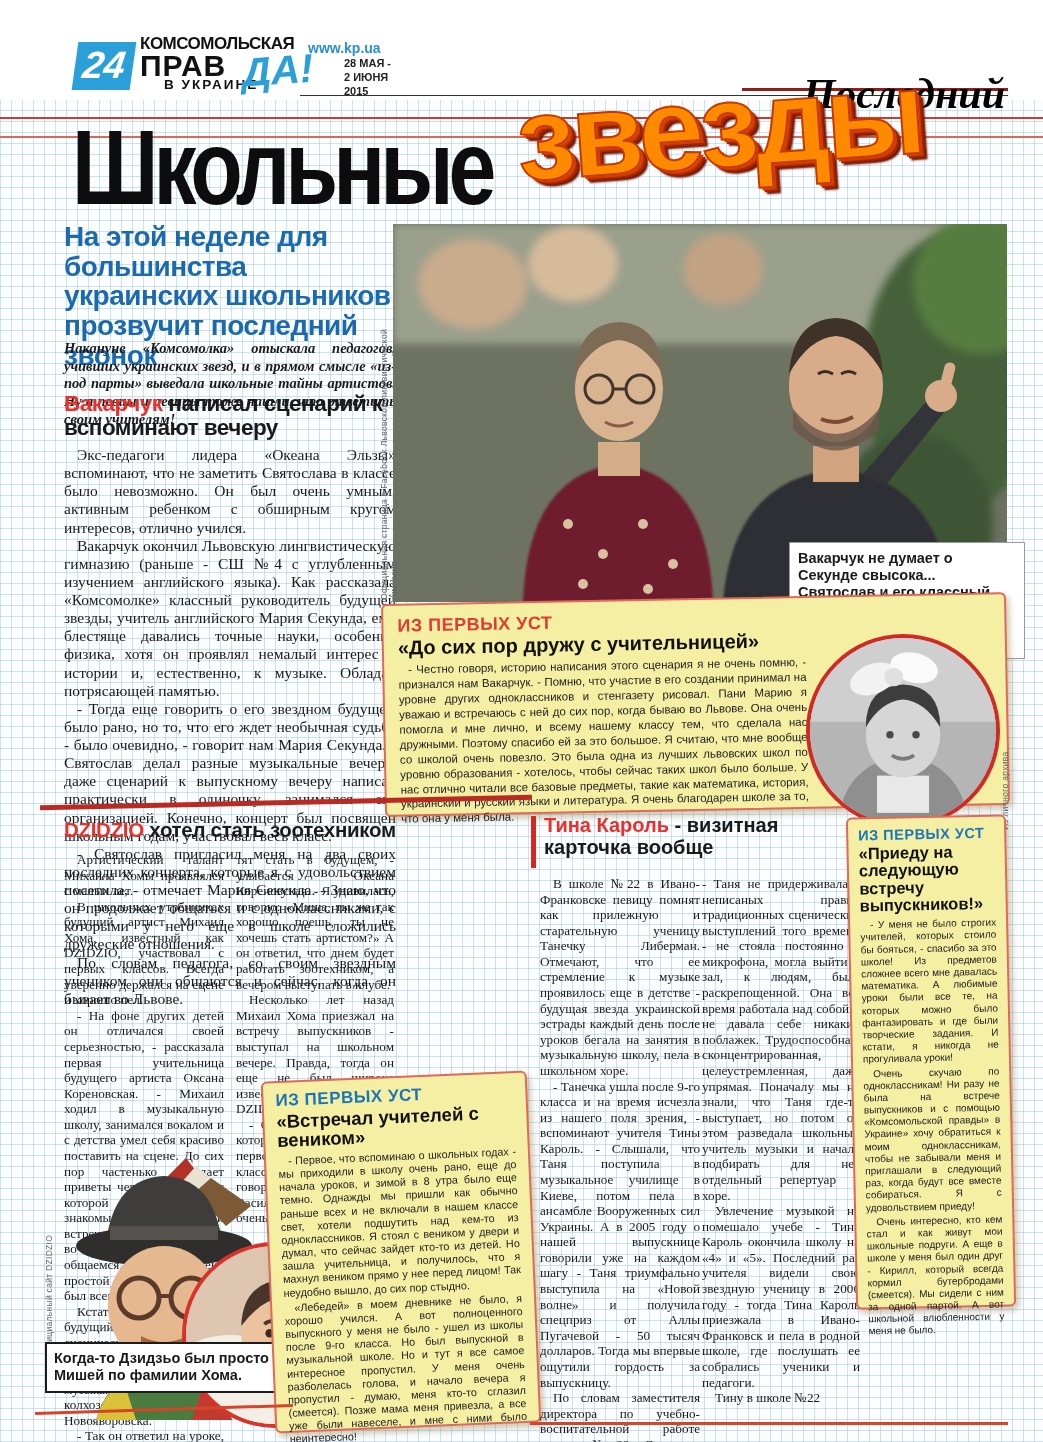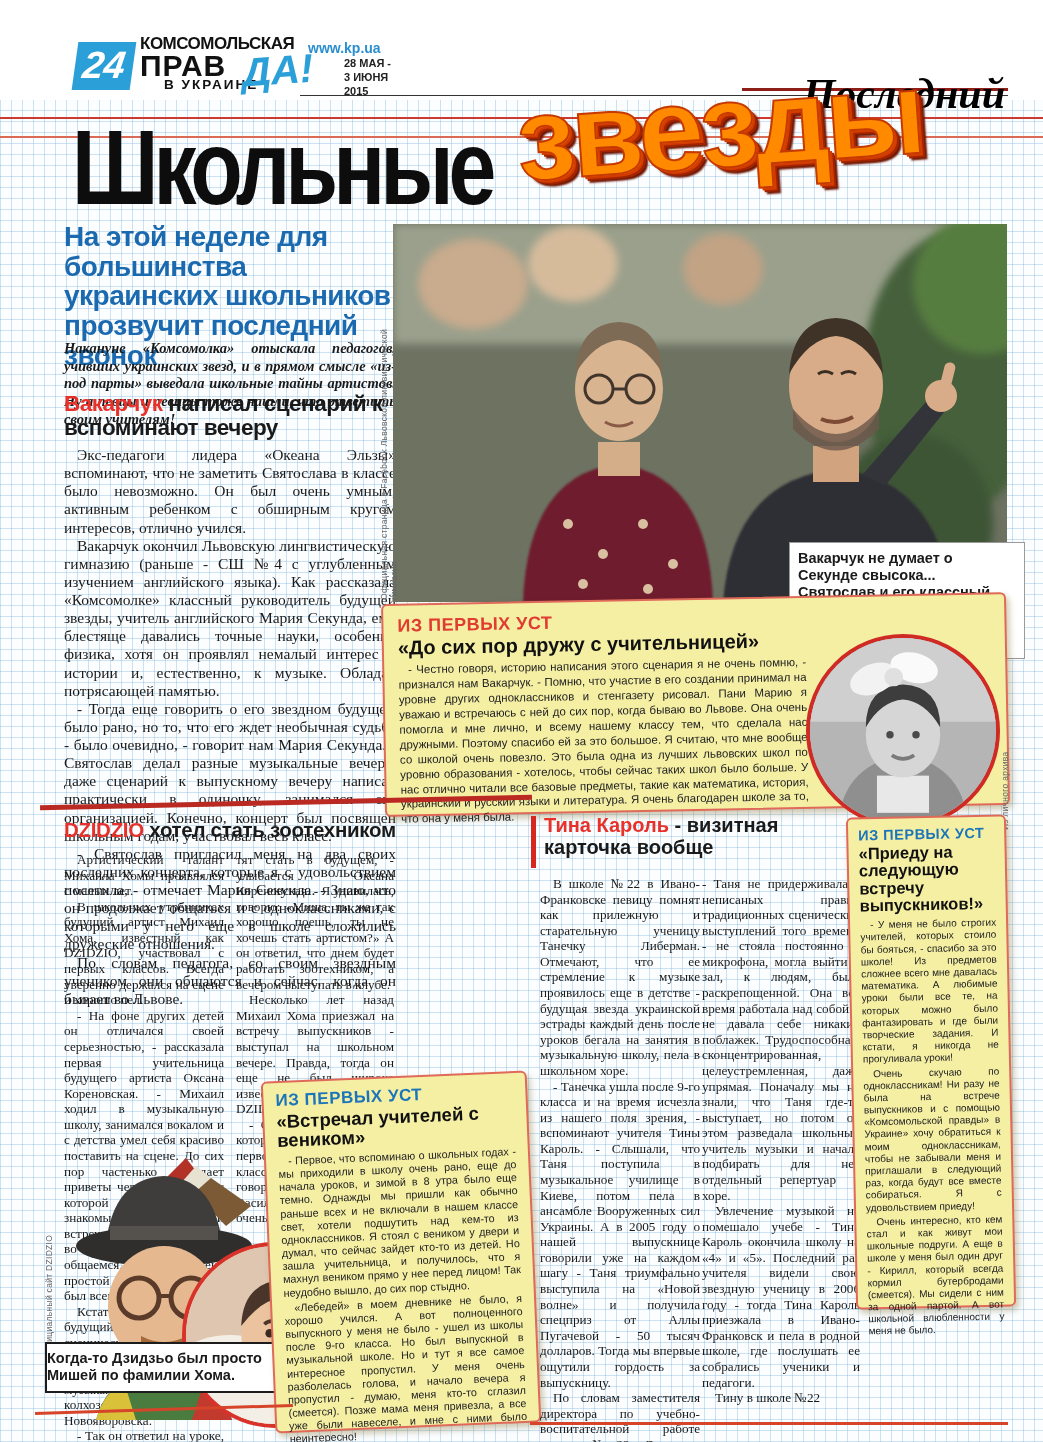--- a/index.html
+++ b/index.html
@@ -62,21 +62,21 @@
   .div1{left:40px;top:800px;width:492px;height:5px;background:#bb2a22;transform:rotate(-1.2deg);}
   
   .dzhead{left:64px;top:818px;width:340px;font-family:"Liberation Sans",sans-serif;font-weight:bold;font-size:20.5px;letter-spacing:-.3px;}
   .dzc1{left:64px;top:852px;width:160px;font-size:13.2px;line-height:1.18;}
   .dzc2{left:236px;top:852px;width:158px;font-size:13.2px;line-height:1.18;}
   .photo-dz{left:36px;top:1148px;width:252px;height:272px;}
   .dz-inset{left:182px;top:1242px;width:178px;height:178px;border-radius:50%;border:4px solid #d8322a;
     overflow:hidden;background:#e6d2c0;}
   .credit-dz{left:44px;top:1226px;height:130px;}
   .credit-vk{left:352px;top:1270px;height:60px;}
-  .cap-dz{left:45px;top:1342px;width:238px;background:#fff;border:2px solid #1c1c1c;padding:6px 0;
+  .cap-dz{left:45px;top:1342px;width:238px;background:#fff;border:2px solid #1c1c1c;padding:6px 7px;
     font-family:"Liberation Sans",sans-serif;font-weight:bold;font-size:14.5px;line-height:1.2;}
   .ybox2{left:268px;top:1076px;width:266px;height:352px;transform:rotate(-2.4deg);padding:8px 12px;box-sizing:border-box;}
   .ybox2 .kick{color:#1b75bb;font-size:17px;}
   .ybox2 .ttl{font-size:18.5px;margin:1px 0 4px 0;}
   .ybox2 .btext{font-size:10.8px;line-height:1.22;text-align:justify;}
   
   .karbar{left:531px;top:816px;width:5px;height:52px;background:#d6281e;}
   .karhead{left:544px;top:814px;width:250px;font-family:"Liberation Sans",sans-serif;font-weight:bold;font-size:20px;line-height:1.1;}
   .karc1{left:540px;top:876px;width:160px;font-size:13.2px;line-height:1.18;}
   .karc2{left:702px;top:876px;width:158px;font-size:13.2px;line-height:1.18;}
@@ -104,21 +104,21 @@
   <div class="abs pagenum sans">24</div>
   <div class="abs logo sans">
     <div class="l1">КОМСОМОЛЬСКАЯ</div>
     <div class="l2">ПРАВ</div>
     <div class="l3">В УКРАИНЕ</div>
   </div>
   <div class="abs logo-da sans">ДА!</div>
   <div class="abs site sans">www.kp.ua</div>
   <div class="abs dates sans">
     <div>28 МАЯ -</div>
-    <div>3 ИЮНЯ</div>
+    <div>2 ИЮНЯ</div>
     <div>2015</div>
   </div>
   <div class="abs rule-hdr-blk"></div>
   <div class="abs rule-sec"></div>
   <div class="abs seclabel">Последний</div>
 
   <div class="abs hl1 sans">Школьные</div>
   <div class="abs hl2 sans">звезды</div>
 
   <div class="abs subhead sans">На этой неделе для большинства украинских школьников прозвучит последний звонок</div>

